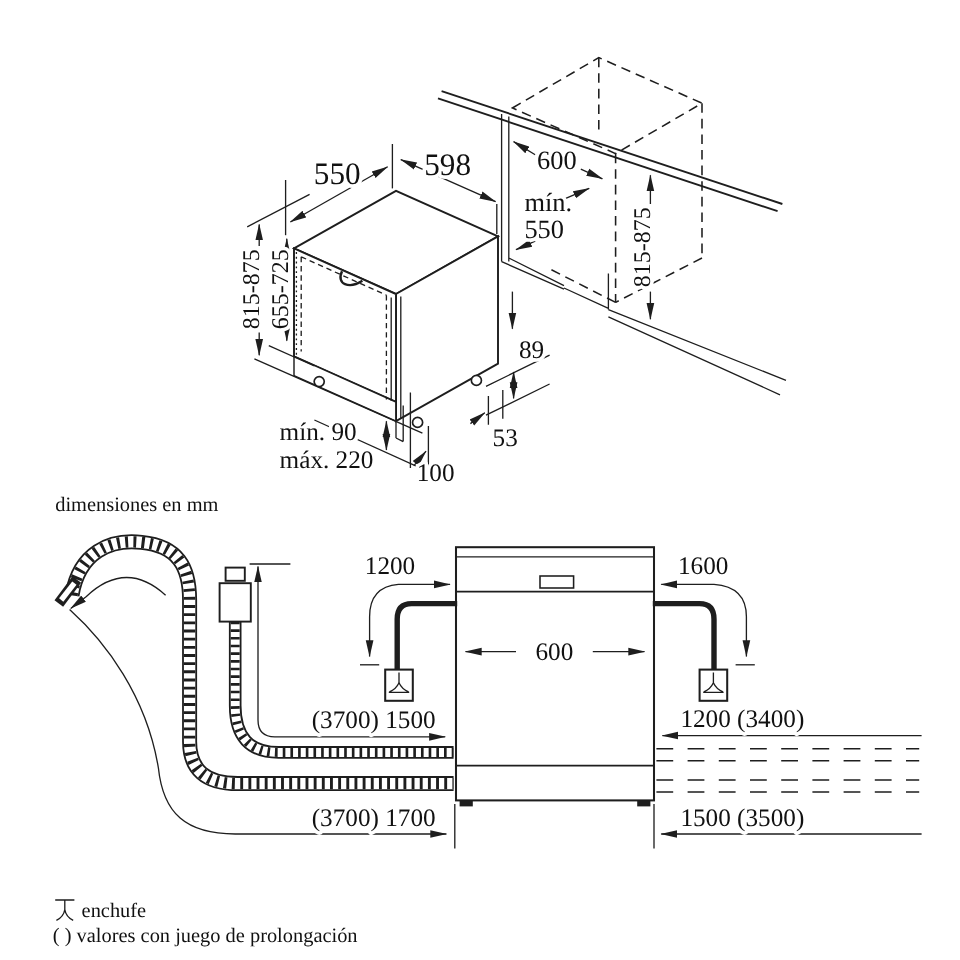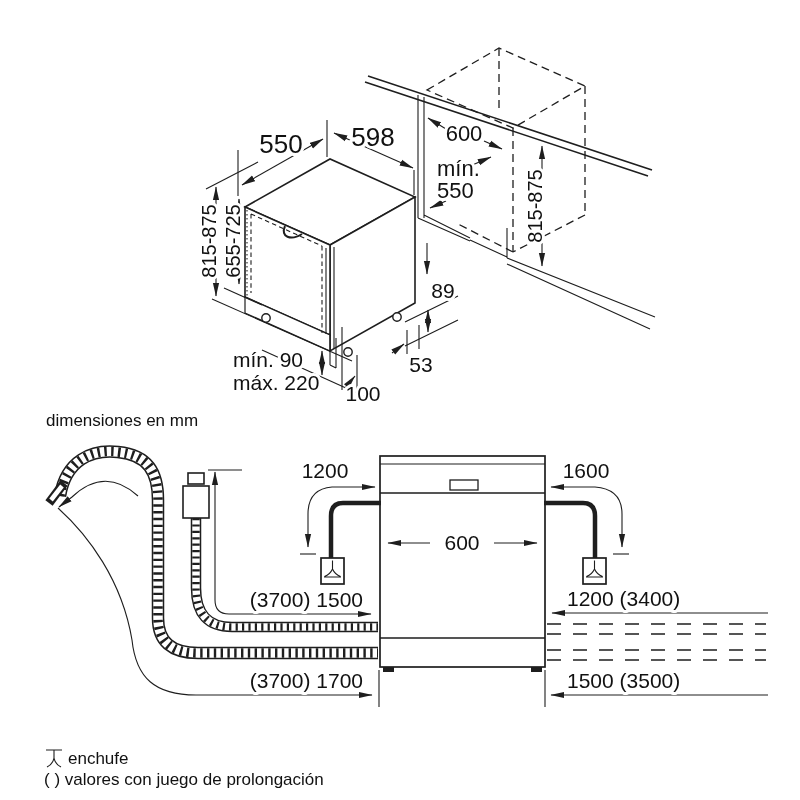--- a/index.html
+++ b/index.html
@@ -1,16 +1,16 @@
 <!DOCTYPE html>
 <html><head>
 <meta charset="utf-8">
 <style>
   html,body{margin:0;padding:0;background:#fff;width:800px;height:800px;overflow:hidden;}
-  .stage{width:800px;height:705px;background:#fff;font-family:Liberation Sans, sans-serif;}
+  .stage{width:800px;height:705px;background:#fff;font-family:Liberation Serif, serif;}
   svg{display:block;}
   .ln{fill:none;stroke:#1e1e1e;stroke-width:1.6;stroke-linecap:butt;stroke-linejoin:round;}
   .thin{stroke-width:1.1;}
   .dim{fill:none;stroke:#1e1e1e;stroke-width:1.1;}
   .dash{fill:none;stroke:#1e1e1e;stroke-width:1.3;stroke-dasharray:8 5;}
   .dsh2{fill:none;stroke:#1e1e1e;stroke-width:1.1;stroke-dasharray:4.5 3.2;}
   .dot{fill:none;stroke:#1e1e1e;stroke-width:1.1;stroke-dasharray:1.6 2.4;}
   .whitef{fill:#ffffff;stroke:#1e1e1e;stroke-width:1.6;}
   .thick{fill:none;stroke:#1e1e1e;stroke-width:4.5;}
   .hout{fill:none;stroke:#1e1e1e;stroke-width:12.5;}

